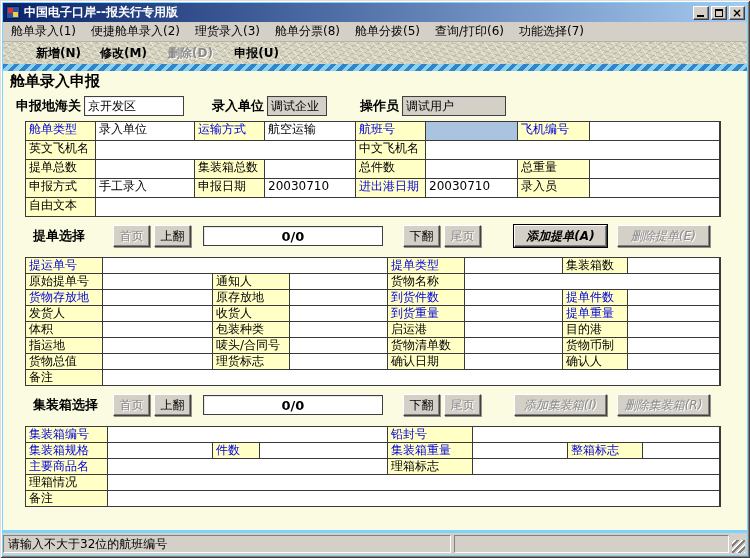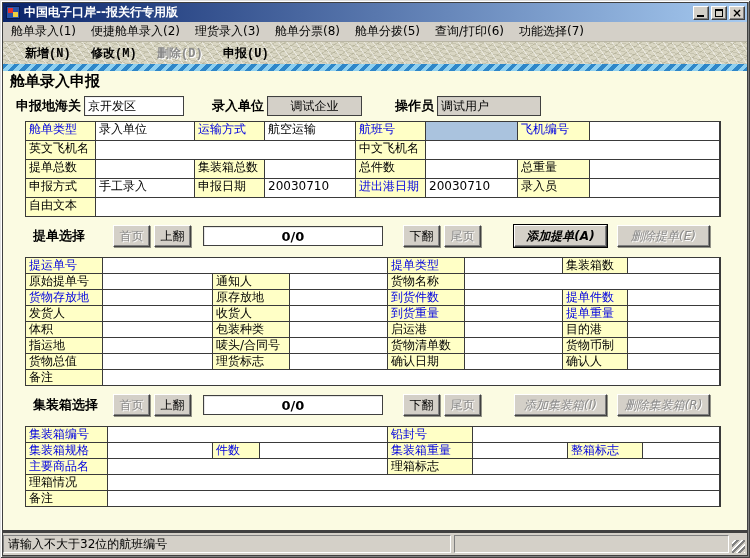--- a/index.html
+++ b/index.html
@@ -1,18 +1,18 @@
 <!DOCTYPE html>
 <html><head>
 <meta charset="utf-8">
 <style>
   * { margin:0; padding:0; box-sizing:border-box; }
   html,body { width:750px; height:558px; font-family:"DejaVu Sans","Liberation Sans",sans-serif; }
   .window{
-    width:750px; height:558px; background:#404040; padding:3px;
+    width:750px; height:558px; background:#7dd3fc; padding:3px;
     box-shadow: inset 1px 1px 0 #dfdfdf, inset -1px -1px 0 #404040,
                 inset 2px 2px 0 #ffffff, inset -2px -2px 0 #808080;
     display:flex; flex-direction:column;
   }
   
   .titlebar{
     height:19px; flex:0 0 19px; display:flex; align-items:center; gap:4px;
     background:linear-gradient(to right,#0a246a,#a6caf0); padding:0 2px 0 3px;
   }
   .app-icon{ width:14px; height:13px; position:relative; background:#2a53a8; border:1px solid #0a1a4a; flex:0 0 14px;}
@@ -34,37 +34,37 @@
   
   .toolbar{
     height:23px; flex:0 0 23px; display:flex; align-items:center;
     background-color:#d9d6c3;
     background-image:
       repeating-linear-gradient(55deg, rgba(255,255,255,.45) 0 1px, transparent 1px 7px),
       repeating-linear-gradient(-35deg, rgba(150,148,118,.30) 0 1px, transparent 1px 6px),
       repeating-linear-gradient(15deg, rgba(120,118,95,.20) 0 1px, transparent 1px 4px);
     border-top:1px solid #b8b5a4;
   }
-  .tool-item{ font-size:12px; font-weight:bold; margin-left:10px; width:56px; text-align:left; color:#000;font-family:Liberation Mono, monospace;}
+  .tool-item{ font-size:12px; font-weight:bold; margin-left:10px; width:56px; text-align:right; color:#000;}
   .tool-item:first-child{ margin-left:22px; }
   .tool-item.disabled{ color:#8a8a8a; text-shadow:1px 1px 0 #ffffff; }
   
   .panel{ flex:1 1 auto; background:#fbfbe2; overflow:hidden; position:relative;}
   .hatch{ height:7px; background:repeating-linear-gradient(135deg,#2e86c8 0 4px,#8fd0f0 4px 8px); }
   .page-title{ font-size:15px; font-weight:bold; color:#000; padding:1px 0 1px 7px; }
   .hdr-fields{ display:flex; align-items:center; height:25px; margin:1px 0 3px 13px; }
   .hdr-label{ font-size:13px; font-weight:bold; white-space:nowrap; }
   .hdr-input{
     height:20px; font-size:12px; line-height:18px; padding:0 3px; margin-left:3px;
     border:1px solid #404040; box-shadow: inset 1px 1px 0 #9a9a9a22; white-space:nowrap; overflow:hidden;
   }
   .hdr-input.white{ background:#fff; width:100px; }
   .hdr-input.gray{ background:#d4d0c8; }
   .ml28{ margin-left:28px; } .ml33{ margin-left:33px; }
-  .w84{ width:95px;text-align:center; } .w104{ width:104px; }
+  .w84{ width:60px; } .w104{ width:104px; }
   
   .ftable{ display:grid; background:#3a3a3a; gap:1px; padding:1px; width:696px; margin-left:22px; }
   .ftable.main{ grid-template-columns:69px 98px 69px 90px 69px 91px 71px 129px; grid-auto-rows:18px; }
   .ftable.bl  { grid-template-columns:76px 109px 76px 97px 76px 97px 64px 91px;  grid-auto-rows:15px; }
   .ftable.ct  { grid-template-columns:81px 104px 46px 127px 84px 94px 74px 76px; grid-auto-rows:15px; }
   .cell{ font-size:12px; line-height:15px; padding:0 3px; white-space:nowrap; overflow:hidden; }
   .cell.lbl{ background:#ffffc6; color:#000; }
   .cell.lbl.req{ color:#0000e0; }
   .cell.val{ background:#ffffff; }
   .cell.val.focus{ background:#aac3de; }

